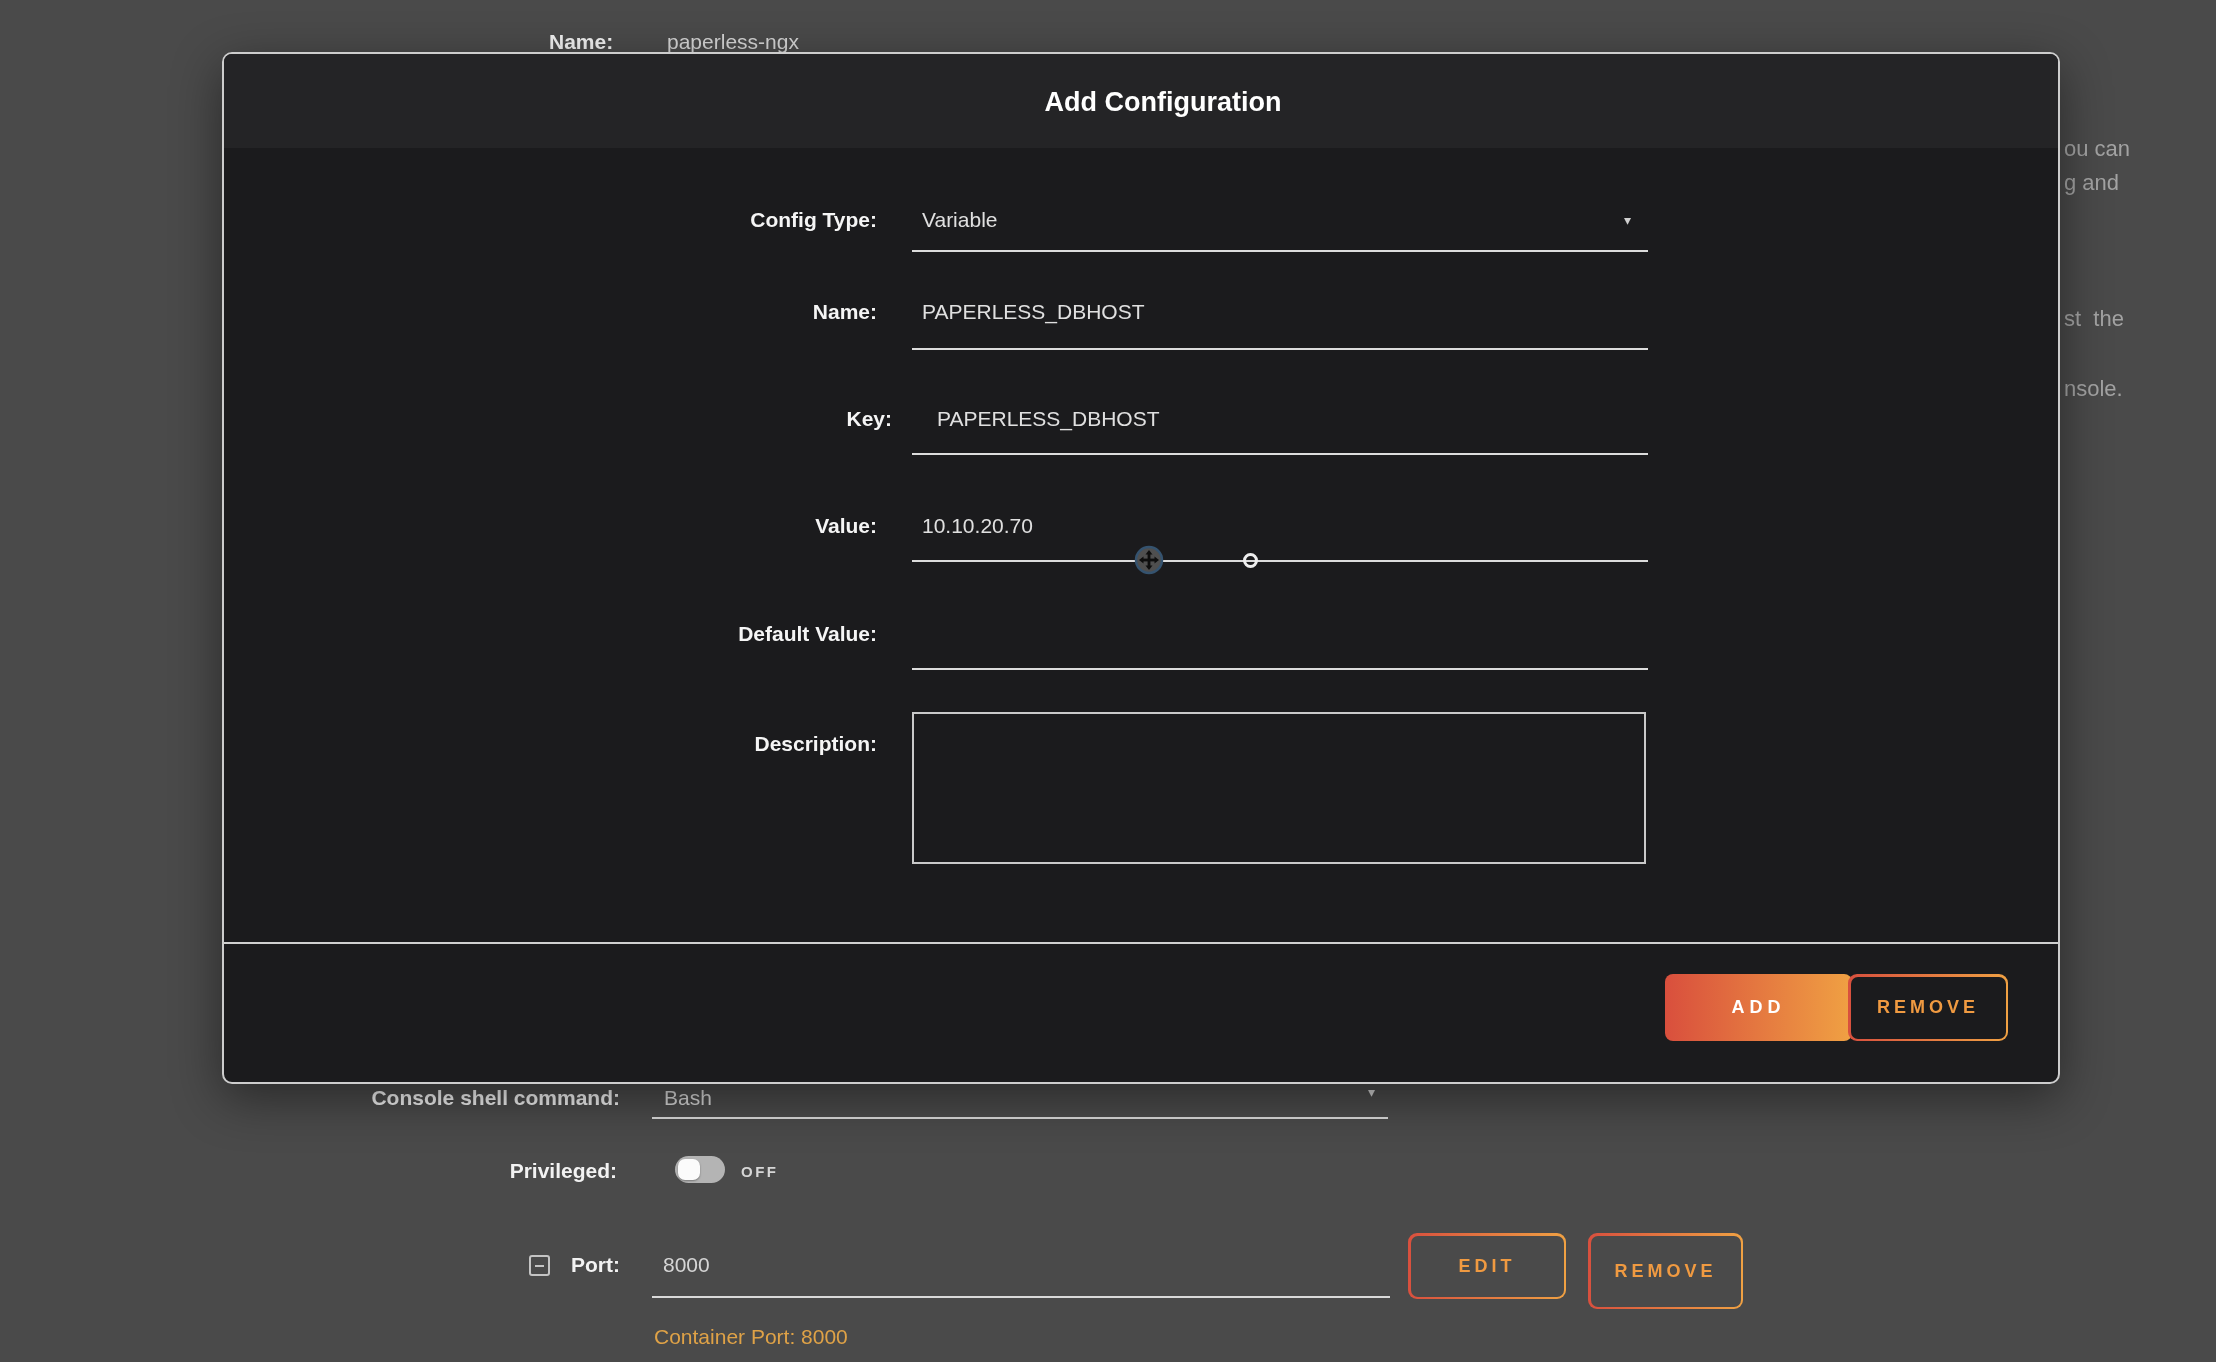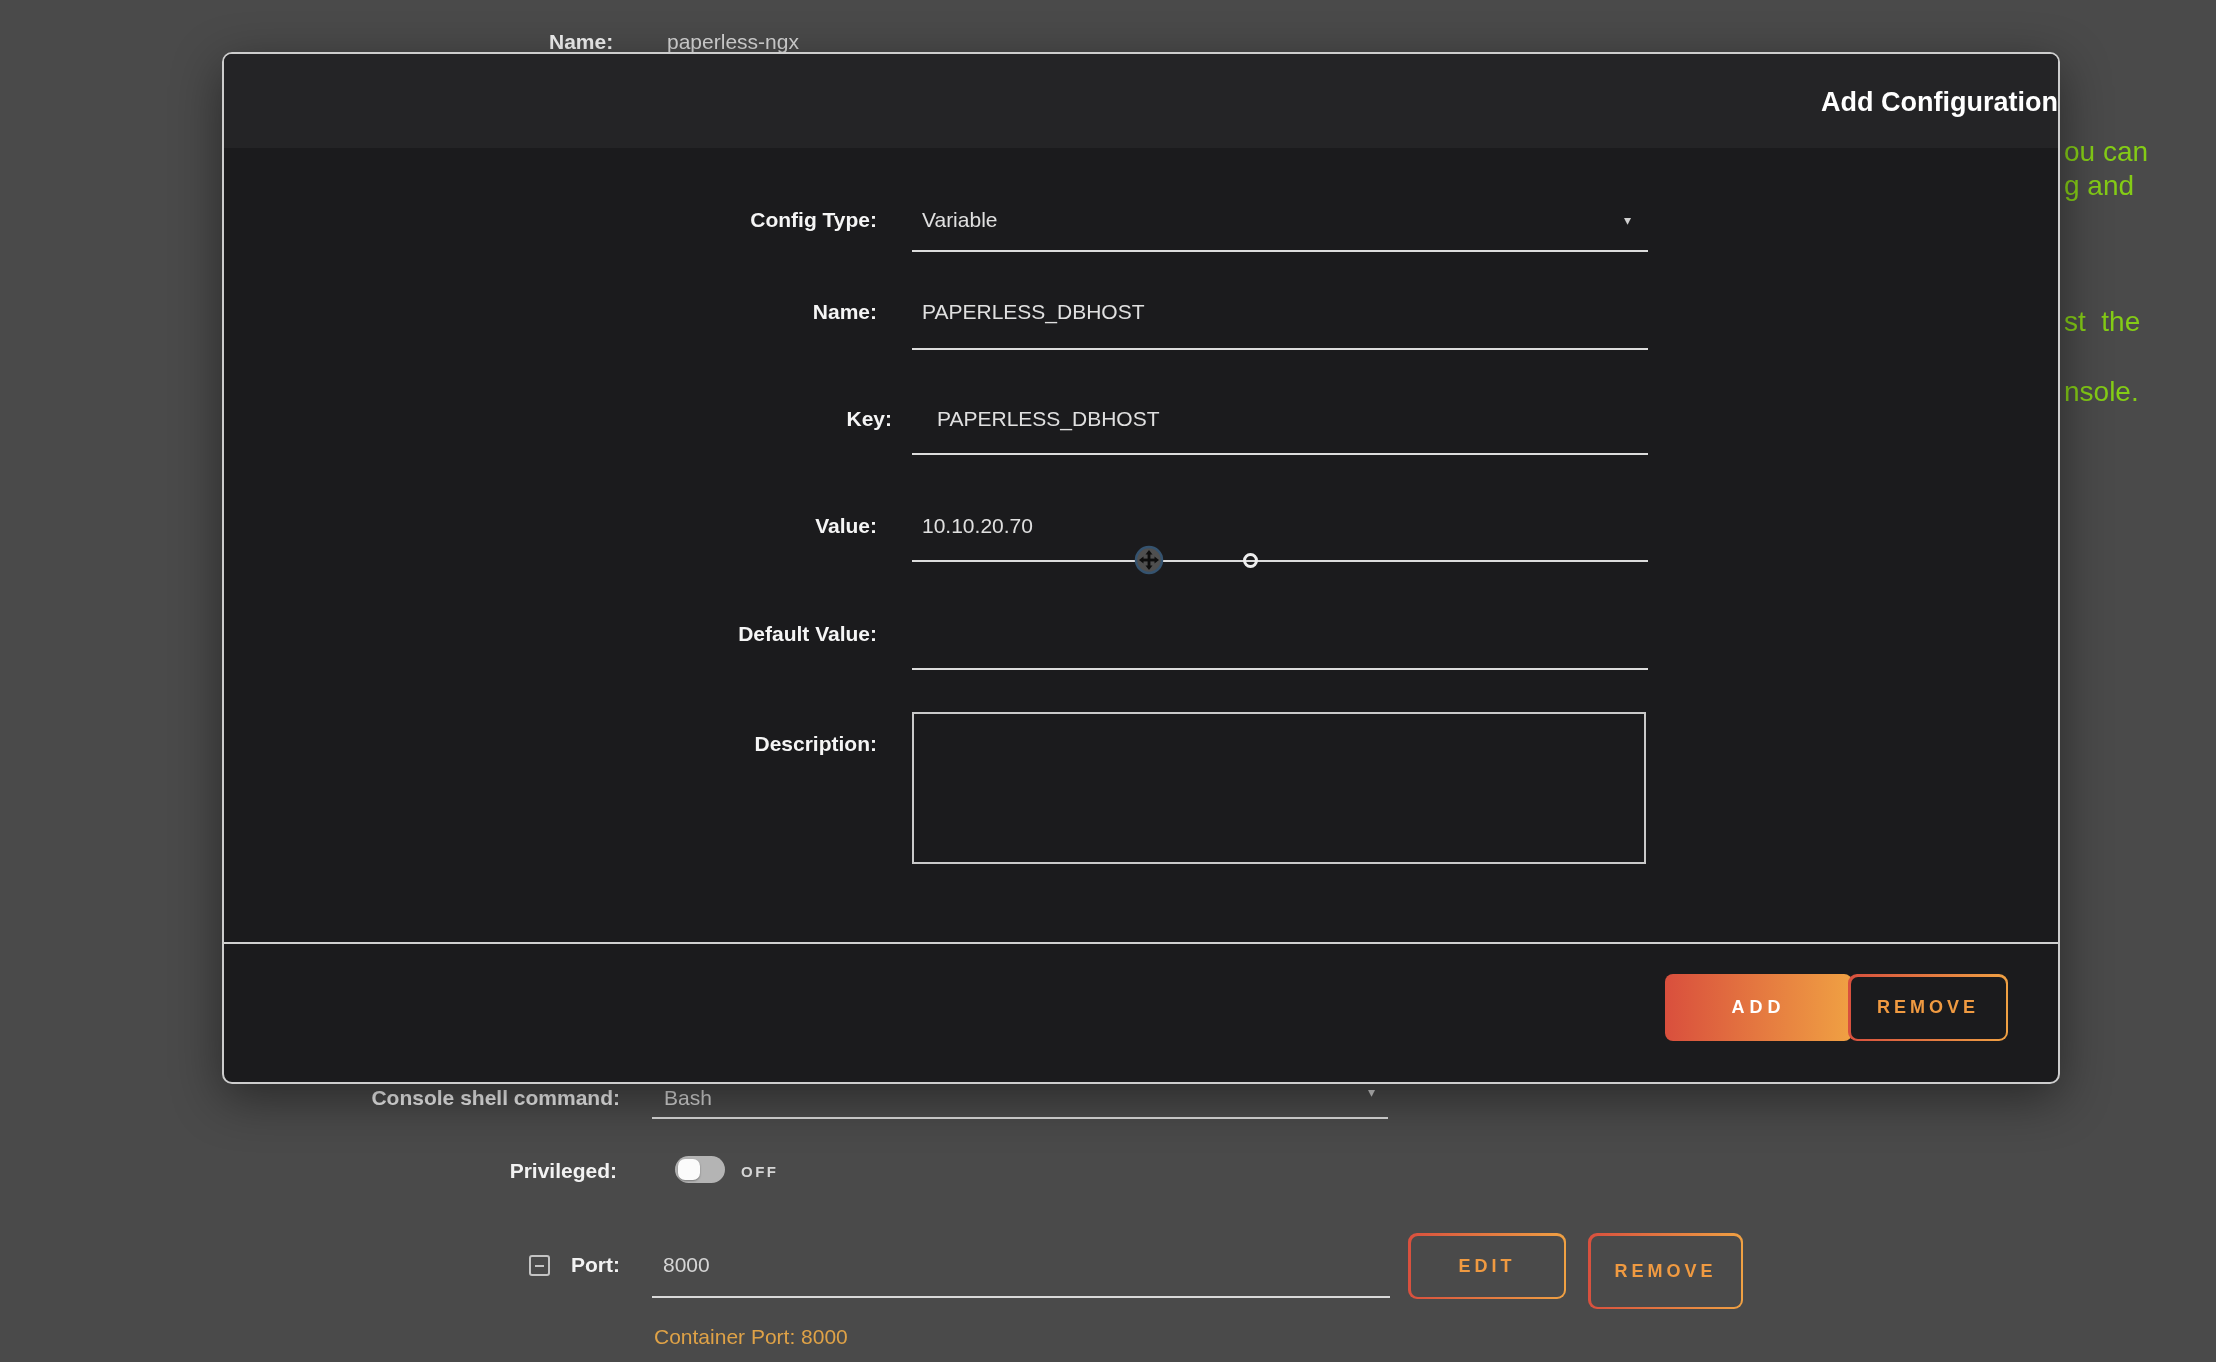--- a/index.html
+++ b/index.html
@@ -10,21 +10,21 @@
     -webkit-font-smoothing:antialiased;
   }
   .abs{position:absolute;}
 
   
   .bg-label{font-weight:bold;color:#f2f2f2;font-size:21px;white-space:nowrap;}
   .bg-value{color:#d6d6d6;font-size:21px;white-space:nowrap;}
   #bg-name-label{left:549px;top:30px;}
   #bg-name-value{left:667px;top:30px;}
 
-  .frag{color:#84cc16;font-size:28px;left:2064px;white-space:pre;}
+  .frag{color:#a3a3a3;font-size:22px;left:2064px;white-space:pre;}
   #frag-0{top:136px;} #frag-1{top:170px;} #frag-2{top:306px;} #frag-3{top:376px;}
 
   .bg-underline{height:2px;background:#d9d9d9;}
   #console-underline{left:652px;top:1117px;width:736px;}
   #port-underline{left:652px;top:1296px;width:738px;}
 
   #console-label{left:220px;width:400px;top:1086px;text-align:right;}
   #console-value{left:664px;top:1086px;}
   #console-arrow{left:1368px;top:1084px;font-size:14px;color:#d0d0d0;}
 
@@ -48,21 +48,21 @@
   #edit-btn{left:1408px;top:1233px;width:158px;height:66px;}
   #remove-btn{left:1588px;top:1233px;width:155px;height:76px;}
 
   
   #modal{
     left:222px;top:52px;width:1838px;height:1032px;
     background:#1b1b1d;border:2px solid #cdcdcd;border-radius:10px;
     box-shadow:0 14px 50px rgba(0,0,0,.45);box-sizing:border-box;overflow:hidden;z-index:10;
   }
   #modal-header{position:absolute;left:0;top:0;right:0;height:94px;background:#242426;}
-  #modal-title{position:absolute;left:0;right:0;top:0;height:94px;line-height:96px;text-align:right;
+  #modal-title{position:absolute;left:0;right:0;top:0;height:94px;line-height:96px;text-align:center;
     font-size:27px;font-weight:bold;color:#ffffff;margin-left:44px;}
 
   .mrow{position:absolute;left:0;width:100%;height:30px;}
   .mlabel{position:absolute;left:253px;width:400px;text-align:right;font-size:21px;font-weight:bold;color:#f5f5f5;white-space:nowrap;}
   .mvalue{position:absolute;left:698px;font-size:21px;color:#e0e0e0;white-space:nowrap;min-width:600px;min-height:26px;}
   #mrow-0{top:154px;} #mrow-1{top:246px;} #mrow-2{top:353px;margin-left:15px;} #mrow-3{top:460px;} #mrow-4{top:568px;} #mrow-5{top:678px;}
 
   .m-underline{position:absolute;left:688px;width:736px;height:2px;background:#dcdcdc;}
   #mul-0{top:196px;} #mul-1{top:294px;} #mul-2{top:399px;} #mul-3{top:506px;} #mul-4{top:614px;}
 

